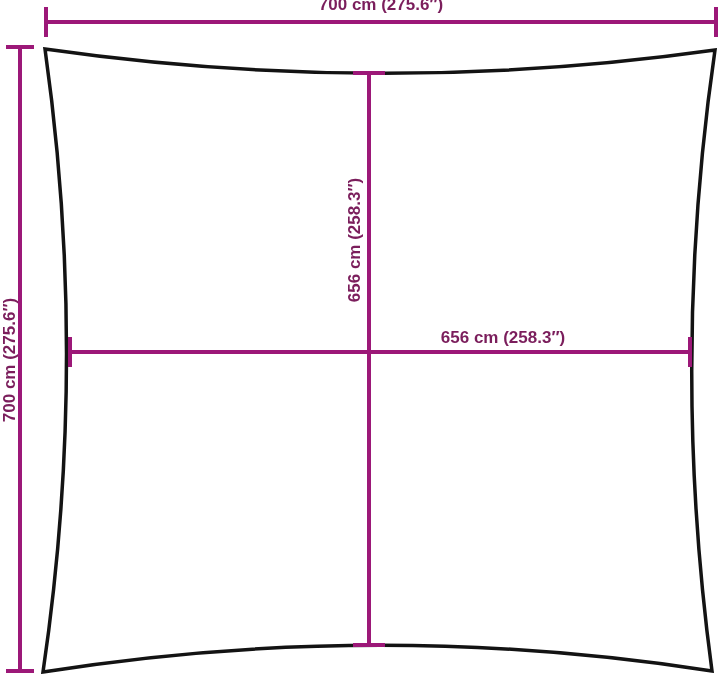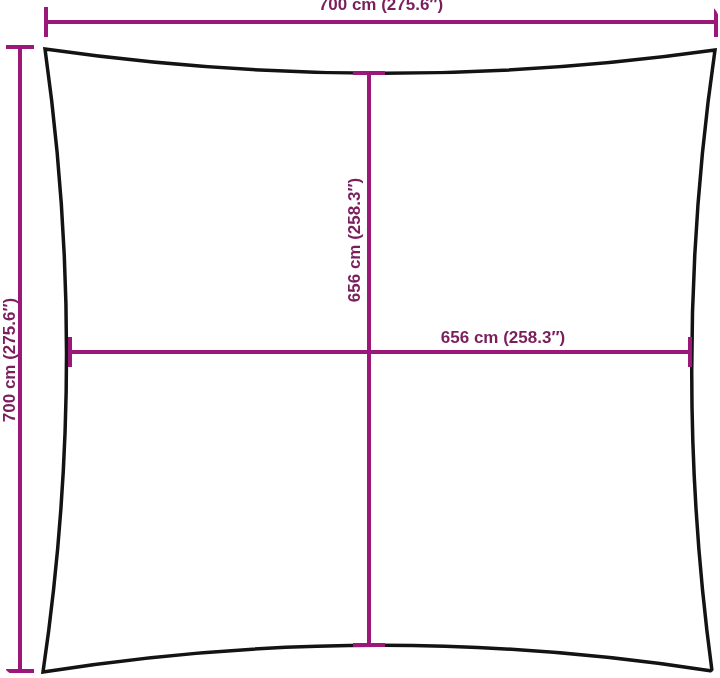--- a/index.html
+++ b/index.html
@@ -15,21 +15,20 @@
     height: 678px;
     background: var(--background);
     font-family: "Liberation Sans", "DejaVu Sans", sans-serif;
   }
   .stage {
     position: relative;
     width: 720px;
     height: 678px;
     overflow: hidden;
     background: var(--background);
-    border-radius: 24px;
   }
   .sail-svg {
     position: absolute;
     left: 0; top: 0;
     width: 720px; height: 678px;
   }
   .sail-path {
     fill: none;
     stroke: var(--sail-outline);
     stroke-width: 3.5;

